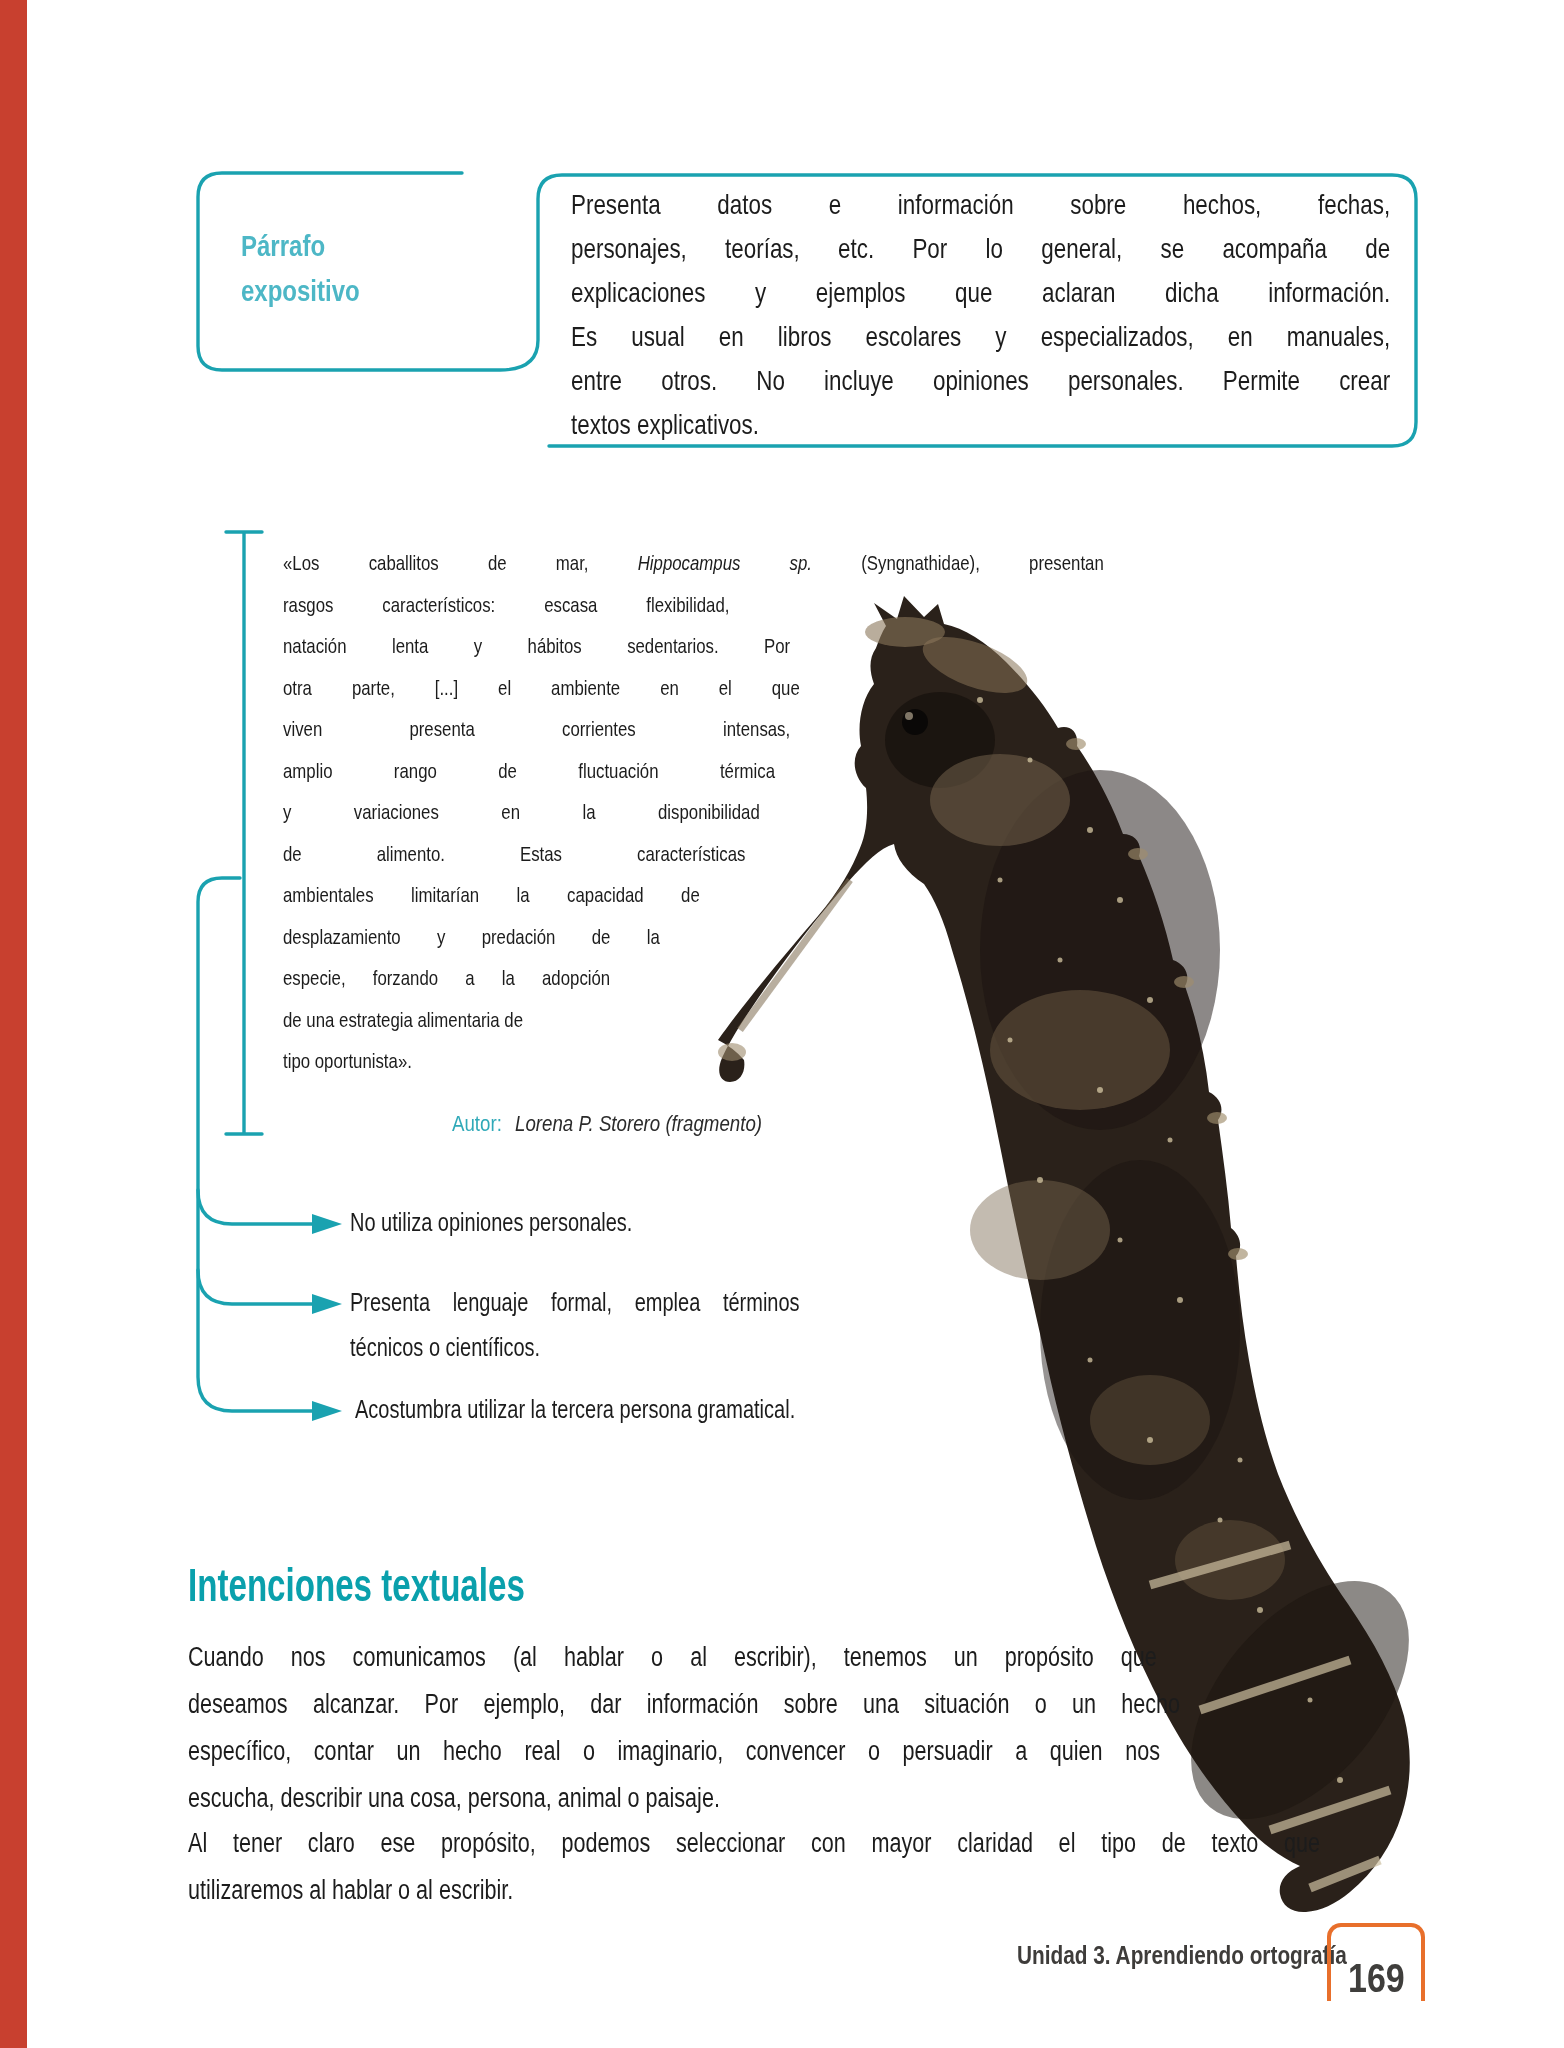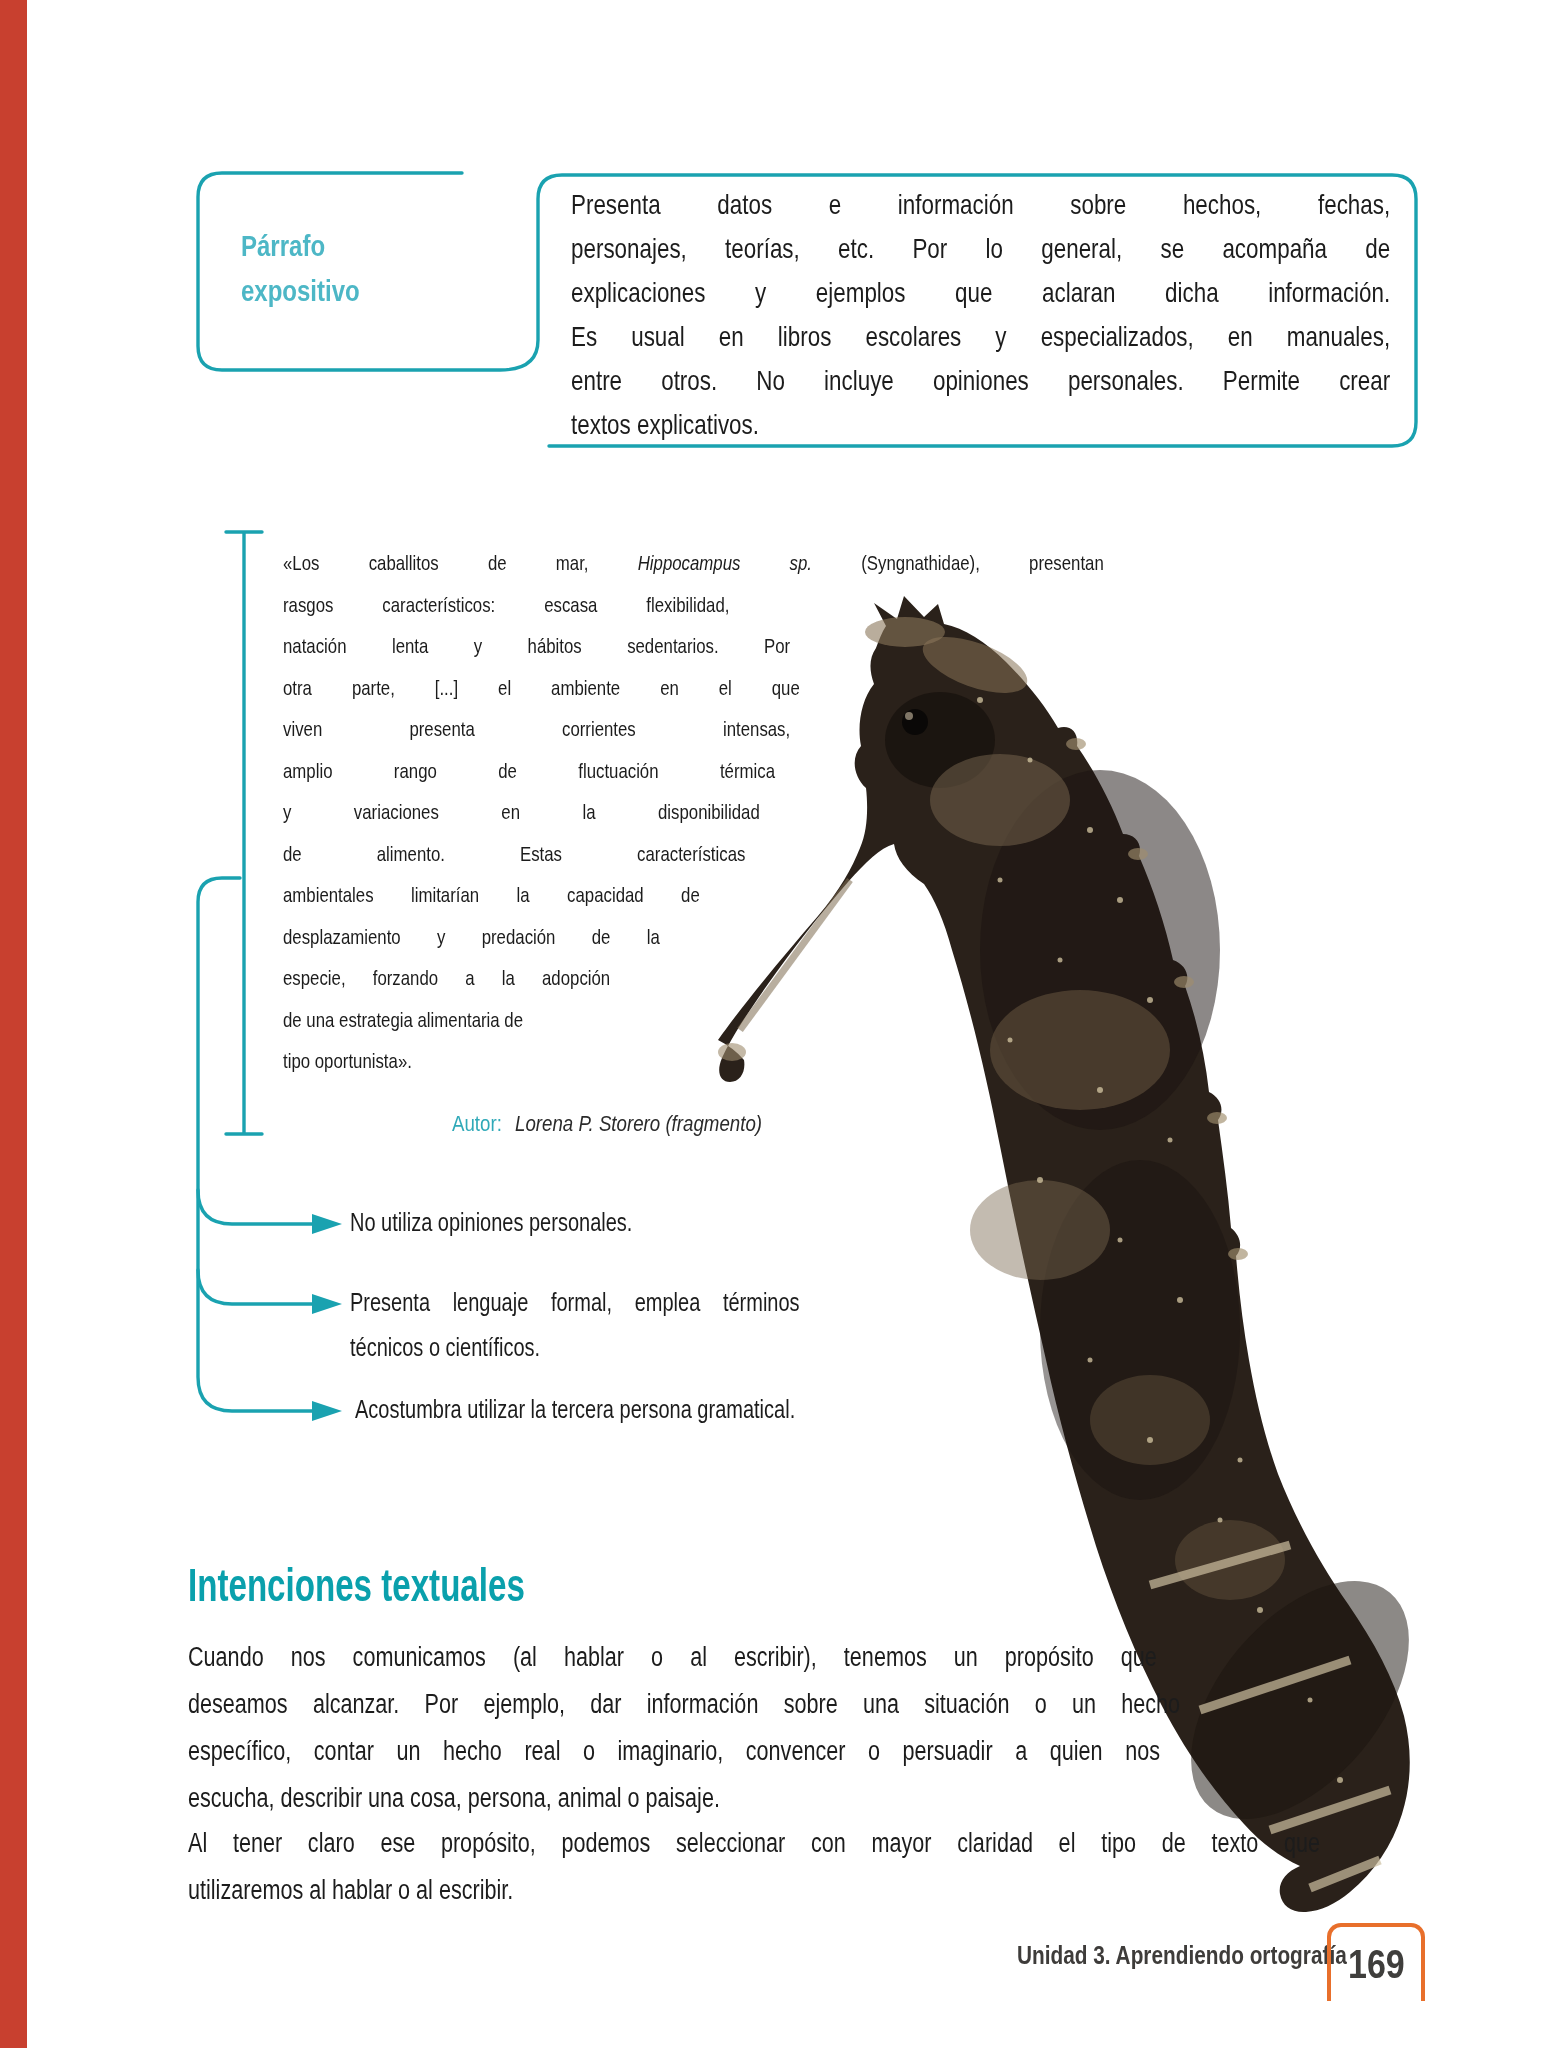--- a/index.html
+++ b/index.html
@@ -10,21 +10,21 @@
   #textlayer{position:absolute;left:0;top:0;width:100%;height:100%;z-index:2;}
   .txt{position:absolute;line-height:1.28;color:#1c1c1c;transform-origin:0 0;white-space:nowrap;}
   .j{text-align:justify;text-align-last:justify;}
   .it{font-style:italic;}
   #heading{position:absolute;font-weight:bold;color:#0aa0ac;transform-origin:0 0;}
   #autor-label{position:absolute;color:#2fa9b8;transform-origin:0 0;}
   #autor-name{position:absolute;font-style:italic;color:#2b2b2b;transform-origin:0 0;}
   #footer-unit{position:absolute;font-weight:bold;color:#3e3c3a;transform-origin:0 0;}
   #pagebox{position:absolute;left:1327px;top:1923px;width:90px;height:74px;
            border-top:4px solid #e86f2b;border-left:4px solid #e86f2b;border-right:4px solid #e86f2b;
-           border-radius:14px 14px 0 0;display:flex;align-items:center;justify-content:center;}
+           border-radius:14px 14px 0 0;display:flex;align-items:flex-end;justify-content:center;}
   #pagenum{font-weight:bold;font-size:40px;color:#3f3e3c;transform:scaleX(.85);}
   .lbl{position:absolute;font-weight:bold;font-size:30px;color:#4db7c6;transform:scaleX(.8);transform-origin:0 0;}
 </style>
 </head>
 <body>
 
 <div id="page">
   <div id="edgebar"></div>
 
   <svg id="art" width="1564" height="2048" viewBox="0 0 1564 2048">

